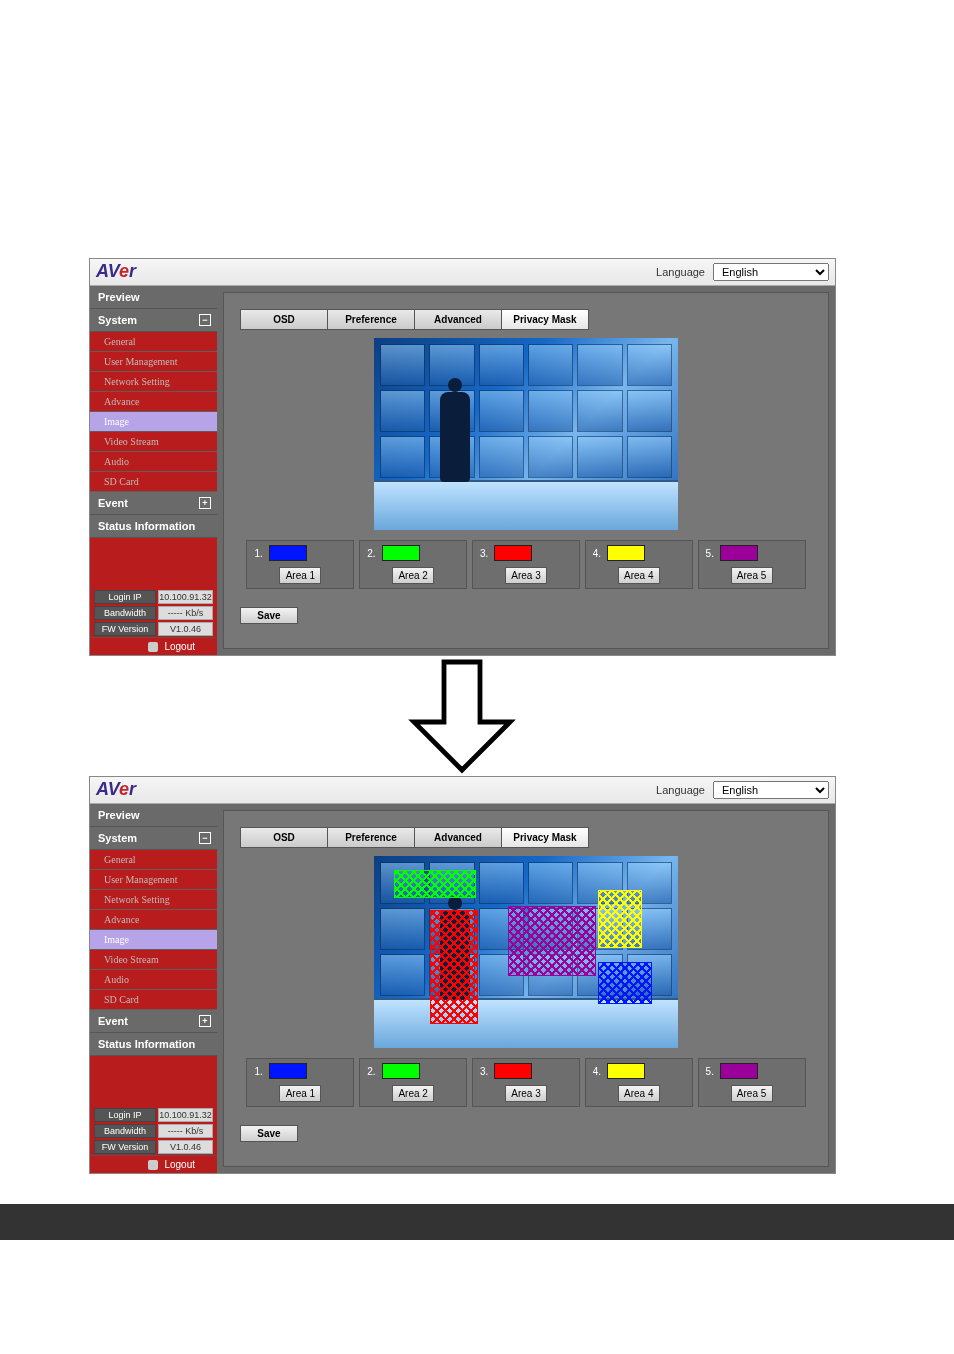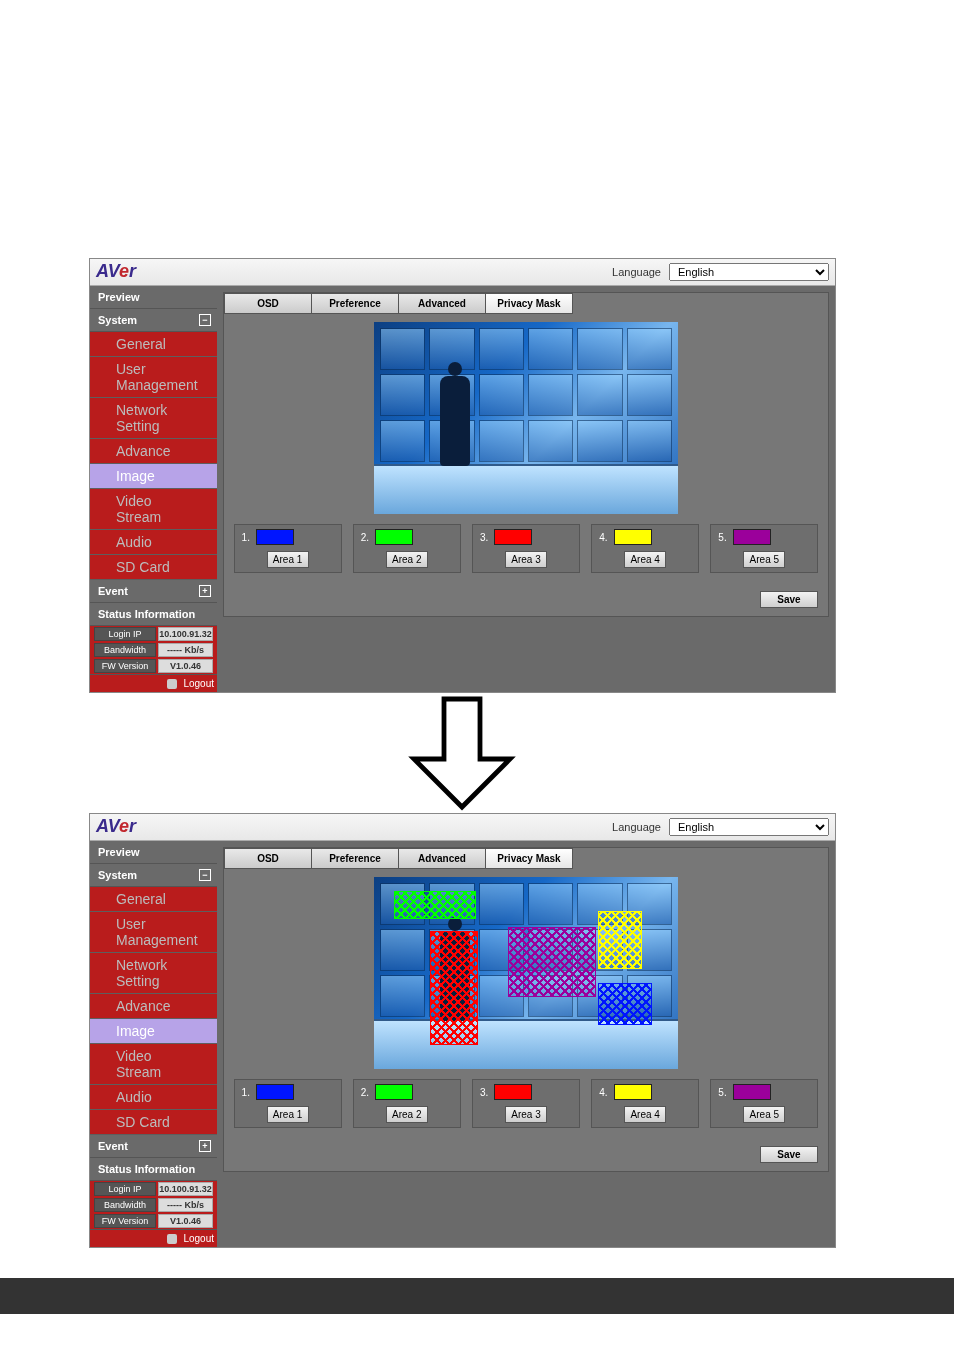--- a/index.html
+++ b/index.html
@@ -40,21 +40,21 @@
     font-style: italic;
   }
   .logo .a1 { color: #3a2a8c; }
   .logo .a2 { color: #c1272d; }
   .lang-label {
     color: #333;
     font-size: 11px;
     margin-right: 8px;
   }
   .lang-select {
-    width: 160px;
+    width: 116px;
     height: 18px;
     font-size: 11px;
     padding: 0 4px;
   }
   .body-area {
     display: flex;
     background: #6a6a6a;
   }
   .sidebar {
     width: 127px;
@@ -78,24 +78,25 @@
     width: 10px;
     height: 10px;
     border: 1px solid #fff;
     text-align: center;
     font-size: 9px;
     line-height: 10px;
     color: #fff;
   }
   .side-item {
     color: #bcbcbc;
-    font-size: 14px;
-    padding: 4px 26px;
+    font-size: 10px;
+    padding: 4px 14px;
     border-bottom: 1px solid #5e5e5e;
     cursor: pointer;
+    font-family: Liberation Serif, serif;
   }
   .side-item.active {
     background: #b7a3e8;
     color: #fff;
   }
   .side-spacer { flex: 1; }
   .status-row {
     display: flex;
     font-size: 9px;
     color: #fff;
@@ -109,45 +110,44 @@
     padding: 1px 0;
     border: 1px solid #444;
   }
   .status-val {
     background: #ddd;
     color: #333;
     flex: 1;
     text-align: center;
     padding: 1px 0;
     border: 1px solid #aaa;
-    font-weight: bold;
   }
   .logout-row {
     text-align: right;
     color: #fff;
     font-size: 10px;
-    padding: 3px 3px;
+    padding: 3px 22px;
     border-top: 1px solid #555;
     display: flex;
     justify-content: flex-end;
     align-items: center;
     gap: 6px;
   }
   .logout-icon {
     width: 10px; height: 10px; background: #ccc; border-radius: 2px;
   }
   .main {
     flex: 1;
     padding: 6px;
     background: #6a6a6a;
   }
   .main-panel {
     border: 1px solid #555;
     background: #777;
-    padding: 0;
+    padding: 16px;
   }
   .tabs {
     display: flex;
   }
   .tab {
     width: 86px;
     text-align: center;
     font-size: 10px;
     font-weight: bold;
     padding: 4px 0;
@@ -242,21 +242,21 @@
     display: inline-block;
     background: linear-gradient(#f3f3f3,#cfcfcf);
     border: 1px solid #555;
     font-size: 10px;
     padding: 2px 0;
     width: 42px;
     cursor: pointer;
   }
   .save-row {
     display: flex;
-    justify-content: flex-end;
+    justify-content: flex-start;
     padding: 14px 10px 8px 0;
   }
   .save-btn { width: 58px; font-weight: bold; }
 
   .big-arrow {
     width: 745px;
     margin-left: 89px;
     height: 120px;
     position: relative;
     display: flex;

